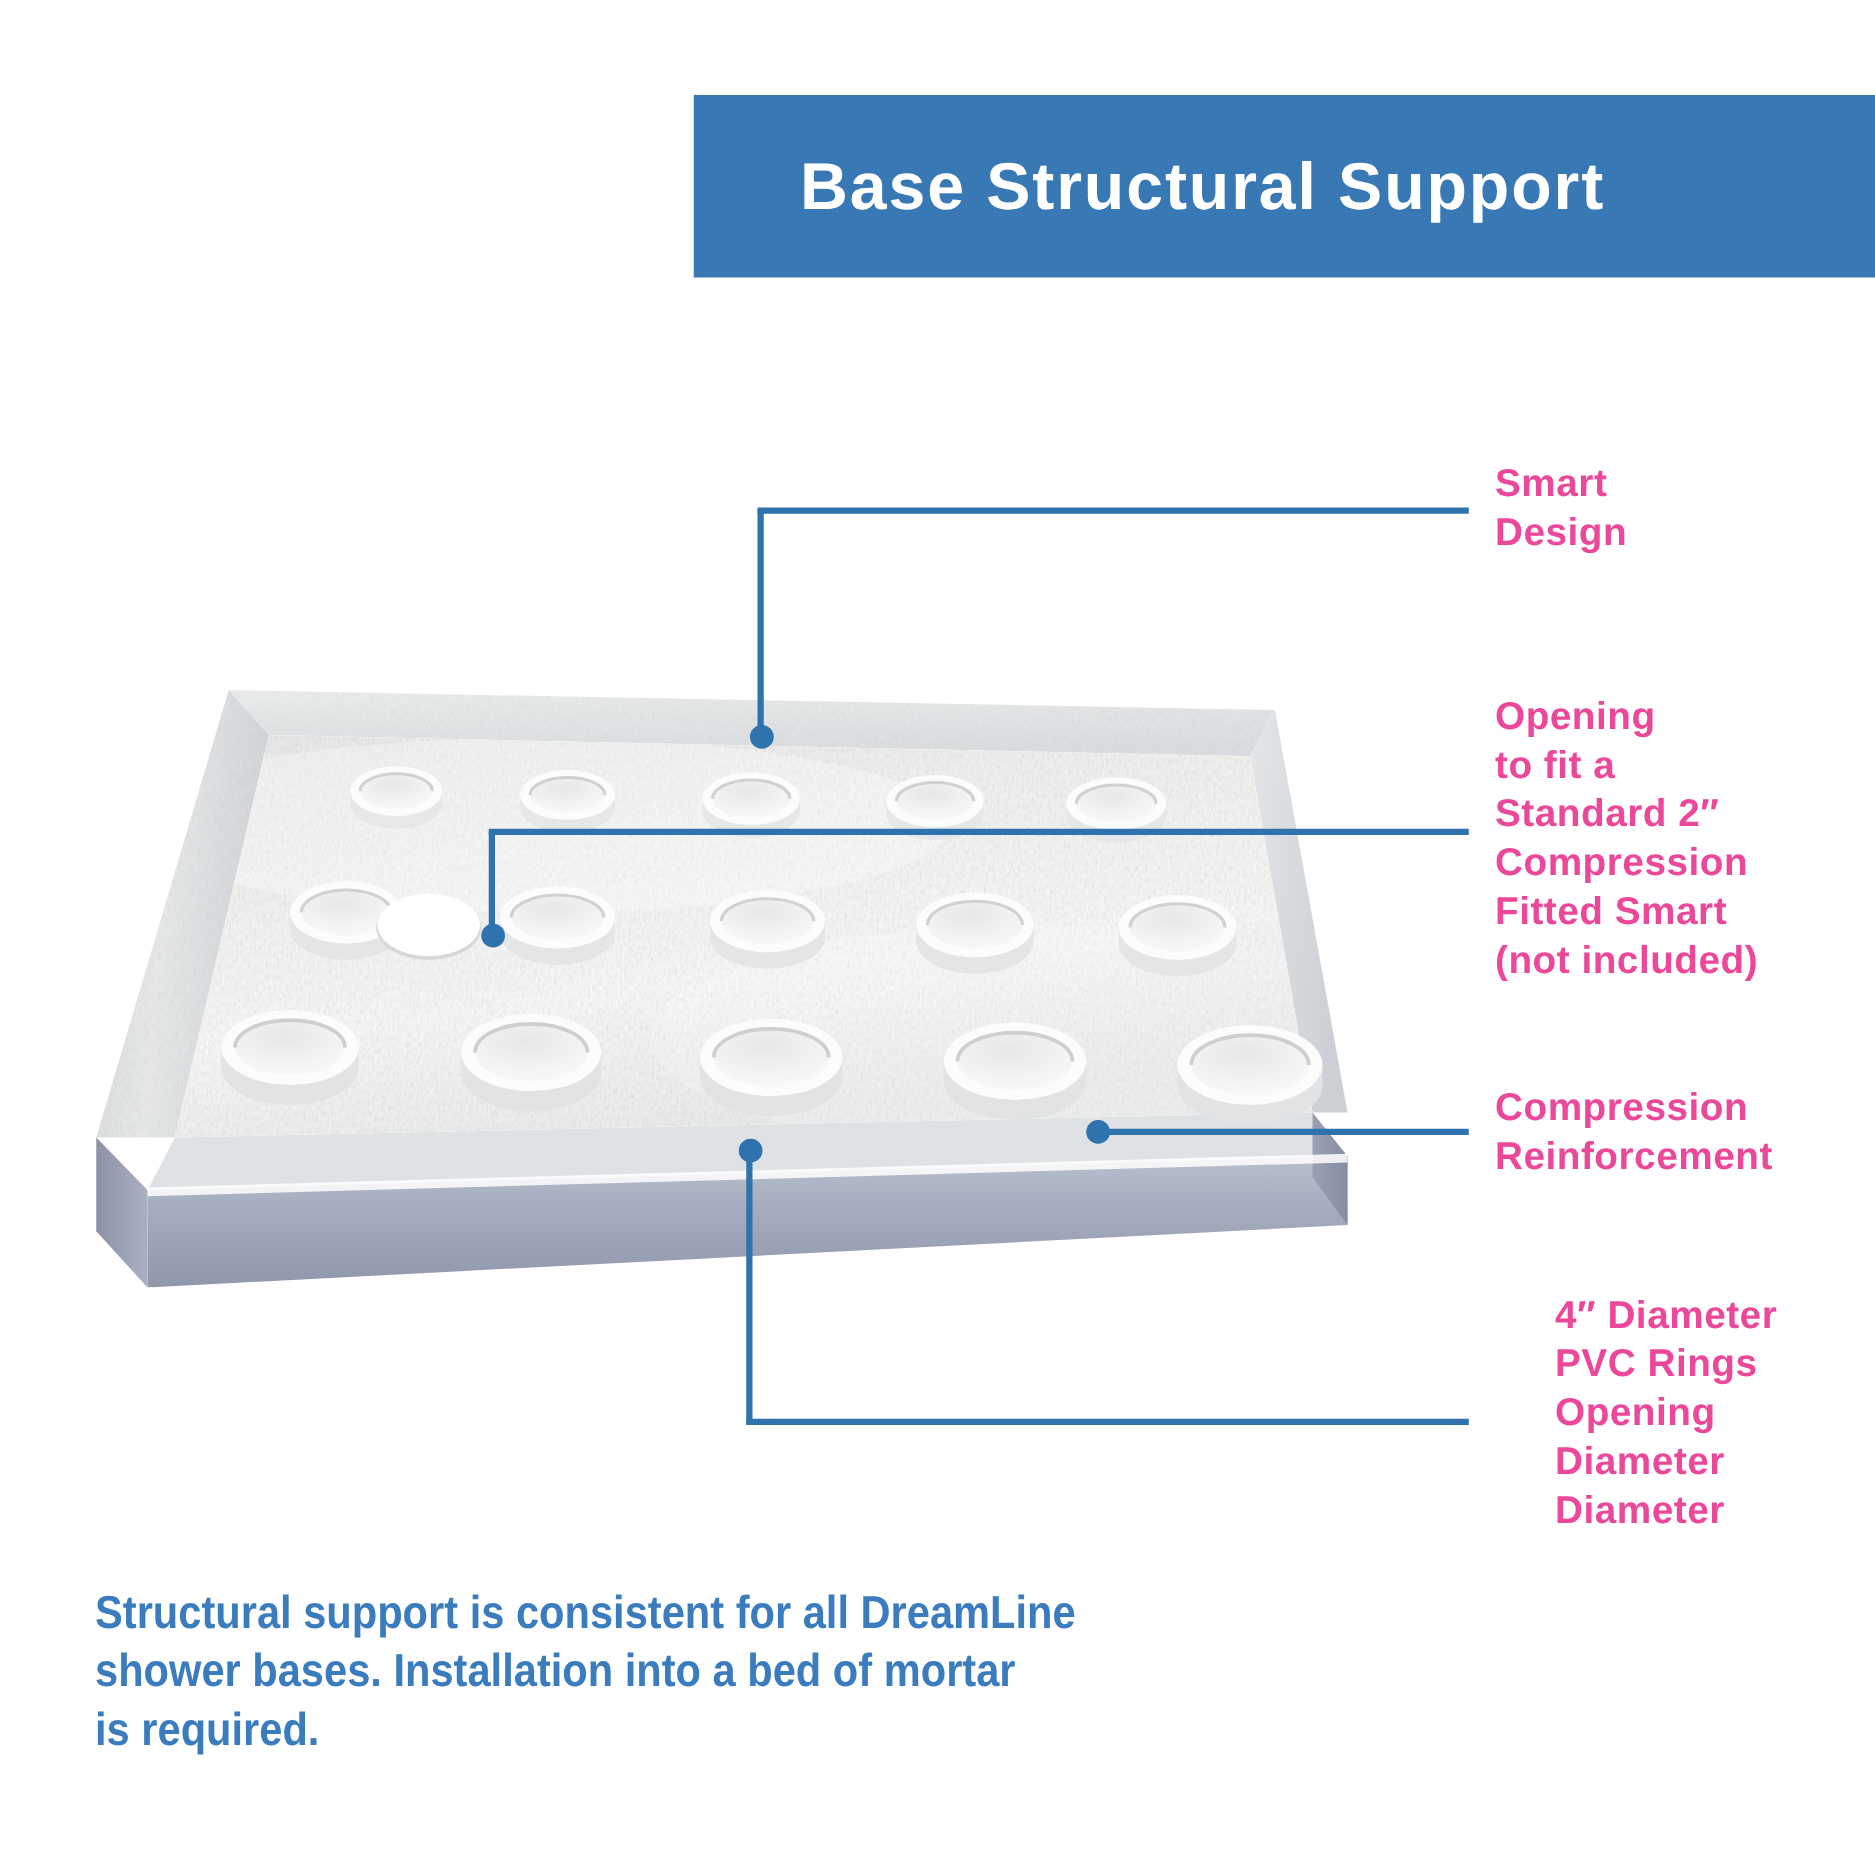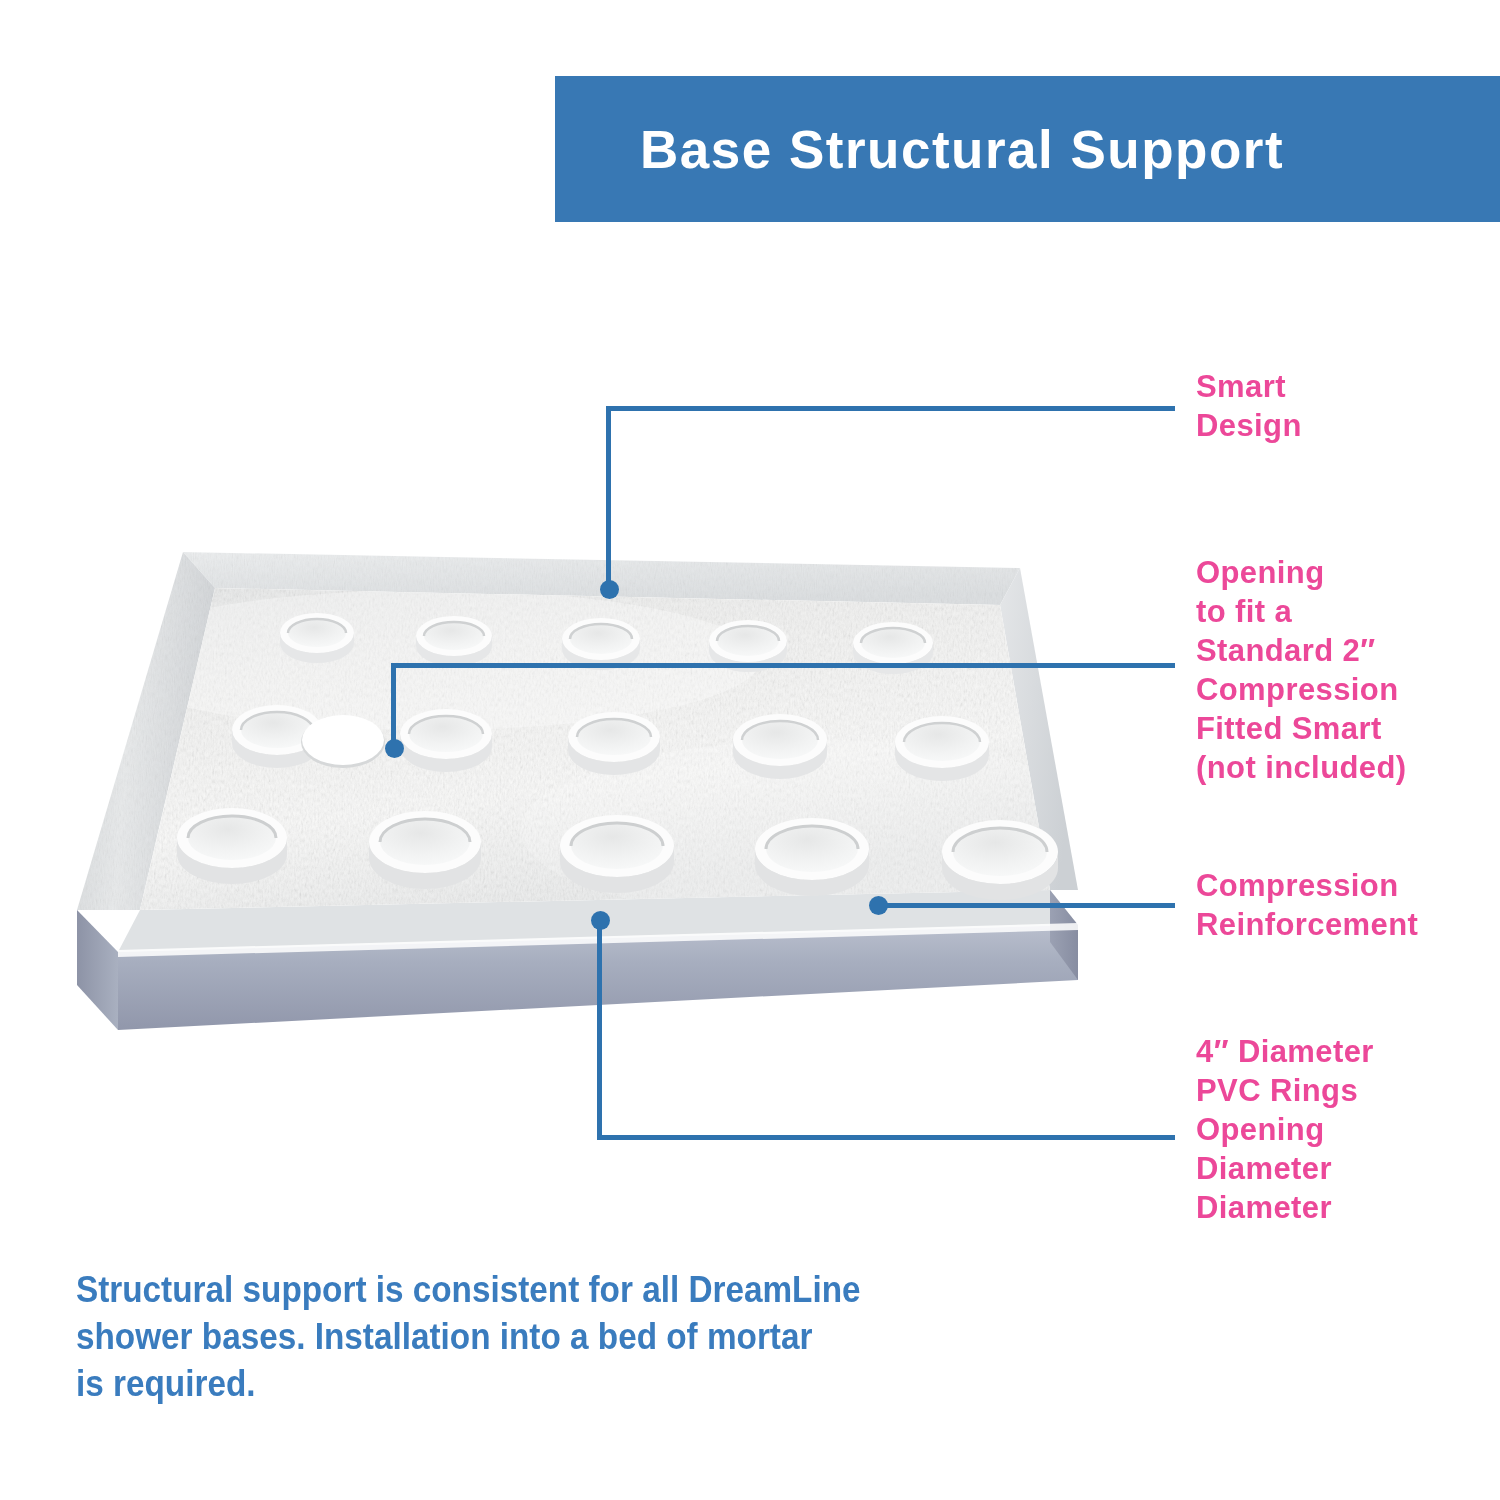--- a/index.html
+++ b/index.html
@@ -24,21 +24,21 @@
 
   
   .callout-text{
     position:absolute; left:1196px;
     color:#ec4899; font-weight:bold; font-size:31px; line-height:39px;
     letter-spacing:0.4px;
   }
   #callout-smart-design{ top:367px; }
   #callout-drain-opening{ top:553px; }
   #callout-fiberglass{ top:866px; }
-  #callout-pvc-rings{ top:1032px; }
+  #callout-pvc-rings{ top:1032px;margin-left:48px; }
 
   
   .leader{ position:absolute; background:#2E72AE; }
   .leader-h{ height:5px; }
   .leader-v{ width:5px; }
   .leader-dot{
     position:absolute; width:19px; height:19px; border-radius:50%;
     background:#2E72AE;
   }
 

